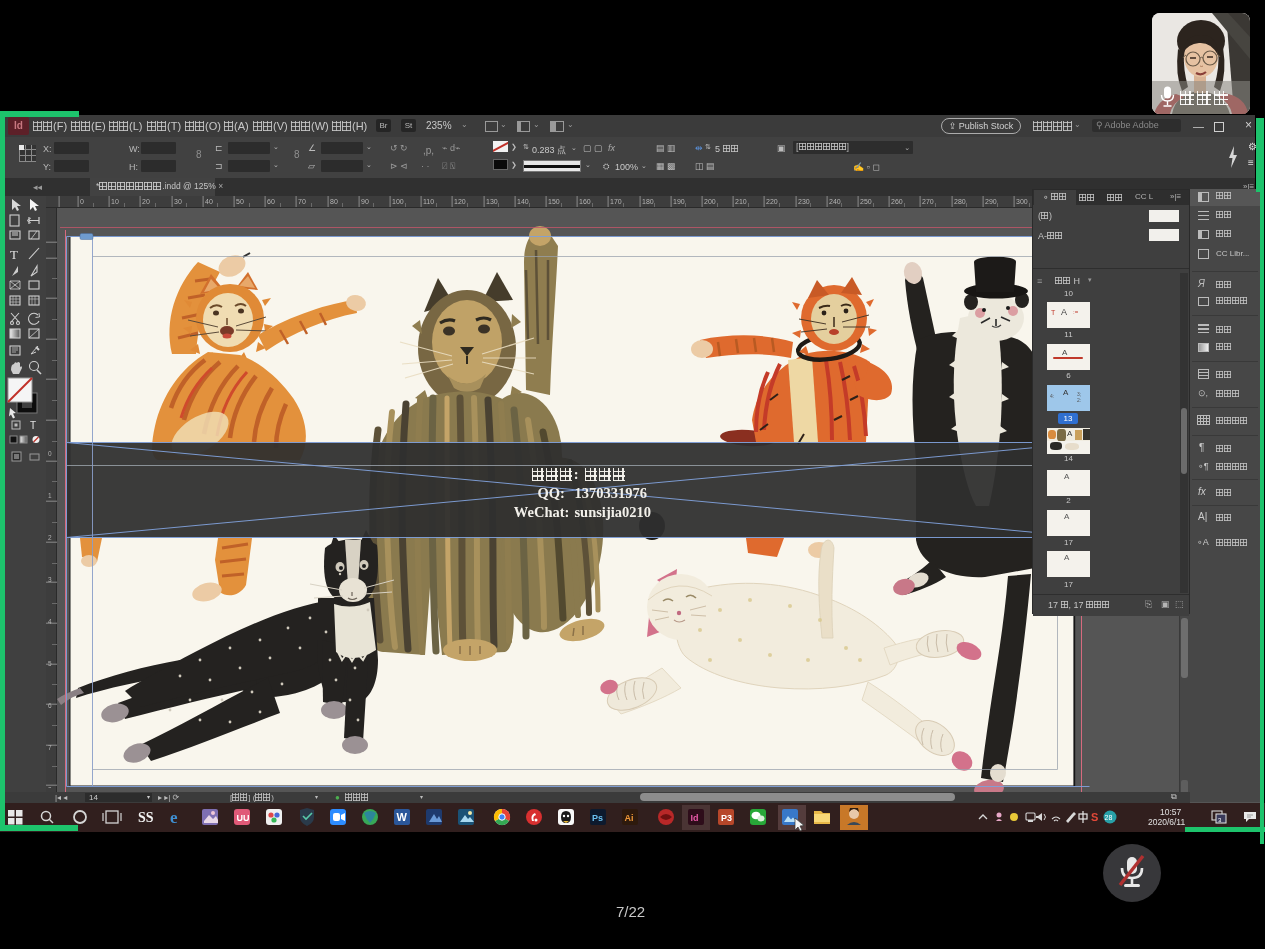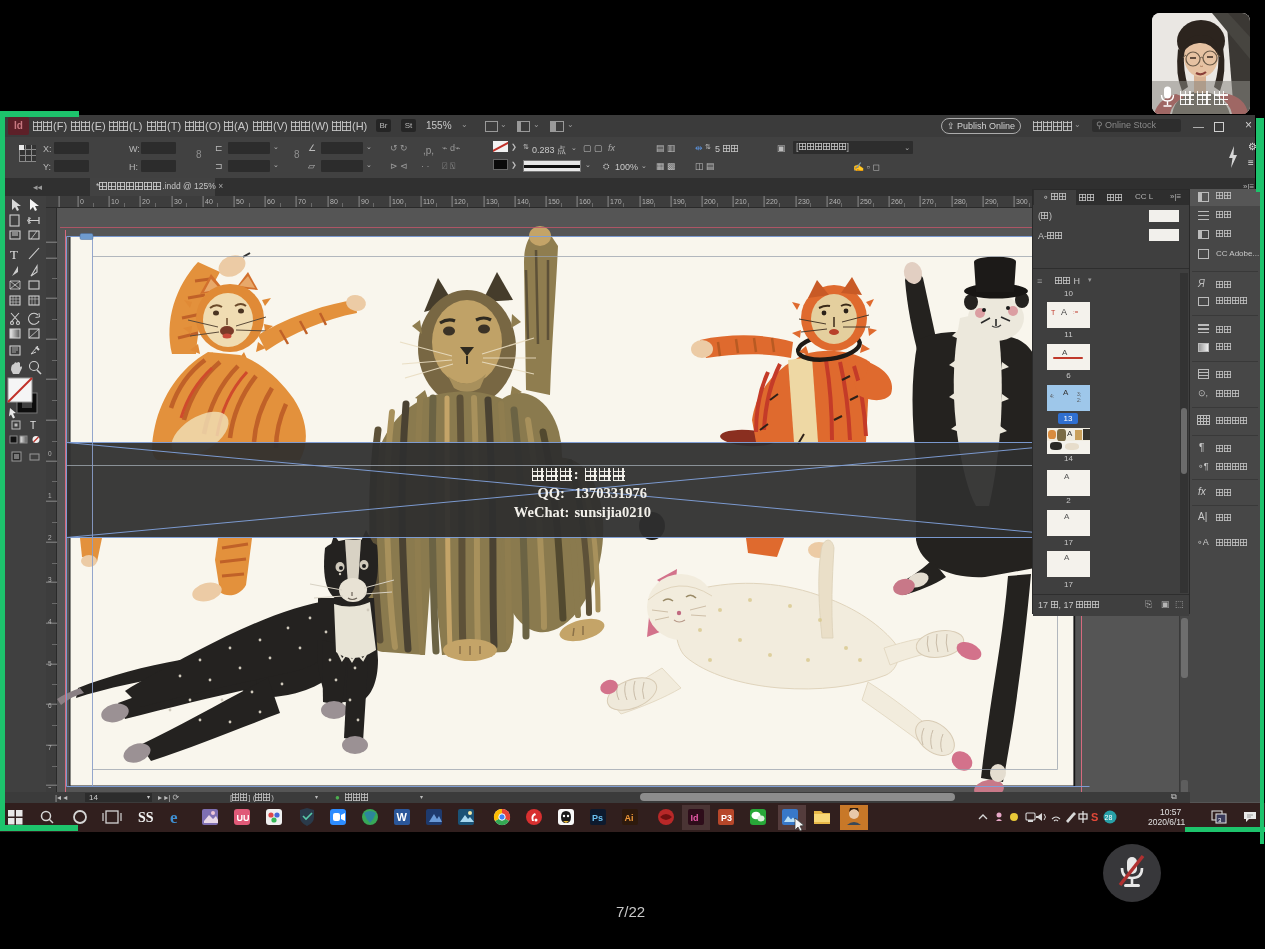--- a/index.html
+++ b/index.html
@@ -377,32 +377,32 @@
   <div class="mi" style="left:66px;"><i class="cj"></i><i class="cj"></i>(E)</div>
   <div class="mi" style="left:104px;"><i class="cj"></i><i class="cj"></i>(L)</div>
   <div class="mi" style="left:142px;"><i class="cj"></i><i class="cj"></i>(T)</div>
   <div class="mi" style="left:180px;"><i class="cj"></i><i class="cj"></i>(O)</div>
   <div class="mi" style="left:219px;"><i class="cj"></i>(A)</div>
   <div class="mi" style="left:248px;"><i class="cj"></i><i class="cj"></i>(V)</div>
   <div class="mi" style="left:286px;"><i class="cj"></i><i class="cj"></i>(W)</div>
   <div class="mi" style="left:327px;"><i class="cj"></i><i class="cj"></i>(H)</div>
   <div class="abs" style="left:371px;top:4px;width:15px;height:13px;background:#252525;border-radius:2px;color:#b8b8b8;font-size:8px;text-align:center;line-height:13px;">Br</div>
   <div class="abs" style="left:396px;top:4px;width:15px;height:13px;background:#252525;border-radius:2px;color:#b8b8b8;font-size:8px;text-align:center;line-height:13px;">St</div>
-  <div class="mi" style="left:421px;font-size:10px;">155%</div>
+  <div class="mi" style="left:421px;font-size:10px;">235%</div>
   <div class="mi" style="left:456px;font-size:8px;color:#9a9a9a;">⌄</div>
   <div class="abs" style="left:480px;top:6px;width:11px;height:9px;border:1px solid #999;"></div>
   <div class="mi" style="left:495px;font-size:8px;color:#9a9a9a;">⌄</div>
   <div class="abs" style="left:512px;top:6px;width:11px;height:9px;border:1px solid #999;background:linear-gradient(90deg,#999 3px,transparent 3px);"></div>
   <div class="mi" style="left:528px;font-size:8px;color:#9a9a9a;">⌄</div>
   <div class="abs" style="left:545px;top:6px;width:12px;height:9px;border:1px solid #999;background:linear-gradient(90deg,#999 5px,transparent 5px);"></div>
   <div class="mi" style="left:562px;font-size:8px;color:#9a9a9a;">⌄</div>
-  <div class="abs" style="left:936px;top:3px;width:78px;height:14px;border:1px solid #ababab;border-radius:9px;color:#d2d2d2;font-size:9px;text-align:center;line-height:14px;">⇪ Publish Online</div>
+  <div class="abs" style="left:936px;top:3px;width:78px;height:14px;border:1px solid #ababab;border-radius:9px;color:#d2d2d2;font-size:9px;text-align:center;line-height:14px;">⇪ Publish Stock</div>
   <div class="mi" style="left:1028px;"><i class="cj"></i><i class="cj"></i><i class="cj"></i><i class="cj"></i></div>
   <div class="mi" style="left:1069px;font-size:8px;color:#9a9a9a;">⌄</div>
-  <div class="abs" style="left:1087px;top:4px;width:89px;height:13px;background:#2d2d2d;border-radius:2px;color:#8a8a8a;font-size:9px;line-height:13px;padding-left:4px;box-sizing:border-box;">⚲ Online Stock</div>
+  <div class="abs" style="left:1087px;top:4px;width:89px;height:13px;background:#2d2d2d;border-radius:2px;color:#8a8a8a;font-size:9px;line-height:13px;padding-left:4px;box-sizing:border-box;">⚲ Adobe Adobe</div>
   <div class="mi" style="left:1188px;color:#cfcfcf;">—</div>
   <div class="abs" style="left:1209px;top:7px;width:8px;height:8px;border:1px solid #cfcfcf;"></div>
   <div class="mi" style="left:1240px;color:#cfcfcf;font-size:12px;top:3px;">×</div>
 </div>
 
 <div id="ctrlbar" class="abs" style="left:5px;top:137px;width:1250px;height:41px;background:#414141;border-bottom:1px solid #2a2a2a;">
 
   <div class="abs" style="left:14px;top:8px;width:17px;height:17px;background:
     repeating-linear-gradient(90deg,#8a8a8a 0 1px,transparent 1px 6px),
     repeating-linear-gradient(0deg,#8a8a8a 0 1px,transparent 1px 6px),#333;"></div>
@@ -592,37 +592,37 @@
       <div class="abs" style="left:14px;top:262px;width:43px;height:26px;background:#f4f2ec;overflow:hidden;">
         <span class="abs" style="left:17px;top:2px;color:#555;font-size:8px;">A</span>
       </div>
       <div class="abs" style="left:14px;top:291px;width:43px;text-align:center;color:#c9c9c9;font-size:8px;">17</div>
     </div>
 
   <div class="abs" style="left:147px;top:83px;width:8px;height:320px;background:#333;"></div>
   <div class="abs" style="left:148px;top:218px;width:6px;height:66px;background:#6b6b6b;border-radius:3px;"></div>
 
   <div class="abs" style="left:0;top:404px;width:156px;height:21px;background:#3f3f3f;border-top:1px solid #2e2e2e;">
-    <span class="abs" style="left:5px;top:5px;">17 <i class="cjs"></i>, 17 <i class="cjs"></i><i class="cjs"></i><i class="cjs"></i></span>
+    <span class="abs" style="left:15px;top:5px;">17 <i class="cjs"></i>, 17 <i class="cjs"></i><i class="cjs"></i><i class="cjs"></i></span>
     <span class="abs" style="left:112px;top:4px;color:#b5b5b5;">⎘</span>
     <span class="abs" style="left:128px;top:4px;color:#b5b5b5;">▣</span>
     <span class="abs" style="left:142px;top:4px;color:#b5b5b5;">⬚</span>
   </div>
 </div>
 
 <div id="dock" class="abs" style="left:1190px;top:189px;width:70px;height:613px;background:#474747;font-size:9px;color:#c8c8c8;">
   <div class="abs" style="left:0;top:0;width:70px;height:17px;background:#565656;"></div>
   <div class="abs" style="left:8px;top:3px;width:11px;height:10px;border:1px solid #bbb;border-left-width:4px;box-sizing:border-box;"></div>
     <span class="abs" style="left:26px;top:2px;color:#e0e0e0;"><i class="cjs"></i><i class="cjs"></i></span>
   <div class="abs" style="left:8px;top:22px;width:11px;height:9px;background:linear-gradient(180deg,#bbb 1px,transparent 1px,transparent 4px,#bbb 4px,#bbb 5px,transparent 5px,transparent 8px,#bbb 8px);"></div>
     <span class="abs" style="left:26px;top:21px;"><i class="cjs"></i><i class="cjs"></i></span>
   <div class="abs" style="left:8px;top:41px;width:11px;height:9px;border:1px solid #bbb;box-sizing:border-box;background:linear-gradient(90deg,#bbb 3px,transparent 3px);"></div>
     <span class="abs" style="left:26px;top:40px;"><i class="cjs"></i><i class="cjs"></i></span>
   <div class="abs" style="left:8px;top:60px;width:11px;height:10px;border:1px solid #bbb;box-sizing:border-box;"></div>
-    <span class="abs" style="left:26px;top:60px;font-size:8px;">CC Adobe...</span>
+    <span class="abs" style="left:26px;top:60px;font-size:8px;">CC Libr...</span>
   <div class="abs" style="left:2px;top:82px;width:66px;height:1px;background:#393939;"></div>
   <div class="abs" style="left:8px;top:89px;color:#bbb;font-size:10px;font-style:italic;">Я</div>
     <span class="abs" style="left:26px;top:91px;"><i class="cjs"></i><i class="cjs"></i></span>
   <div class="abs" style="left:8px;top:108px;width:11px;height:9px;border:1px solid #bbb;box-sizing:border-box;"></div>
     <span class="abs" style="left:26px;top:107px;"><i class="cjs"></i><i class="cjs"></i><i class="cjs"></i><i class="cjs"></i></span>
   <div class="abs" style="left:2px;top:126px;width:66px;height:1px;background:#393939;"></div>
   <div class="abs" style="left:8px;top:135px;width:11px;height:9px;background:linear-gradient(180deg,#bbb 2px,transparent 2px,transparent 4px,#bbb 4px,#bbb 6px,transparent 6px,transparent 8px,#bbb 8px);"></div>
     <span class="abs" style="left:26px;top:136px;"><i class="cjs"></i><i class="cjs"></i></span>
   <div class="abs" style="left:8px;top:154px;width:11px;height:9px;border:1px solid #bbb;box-sizing:border-box;background:linear-gradient(90deg,#999,#eee);"></div>
     <span class="abs" style="left:26px;top:153px;"><i class="cjs"></i><i class="cjs"></i></span>

